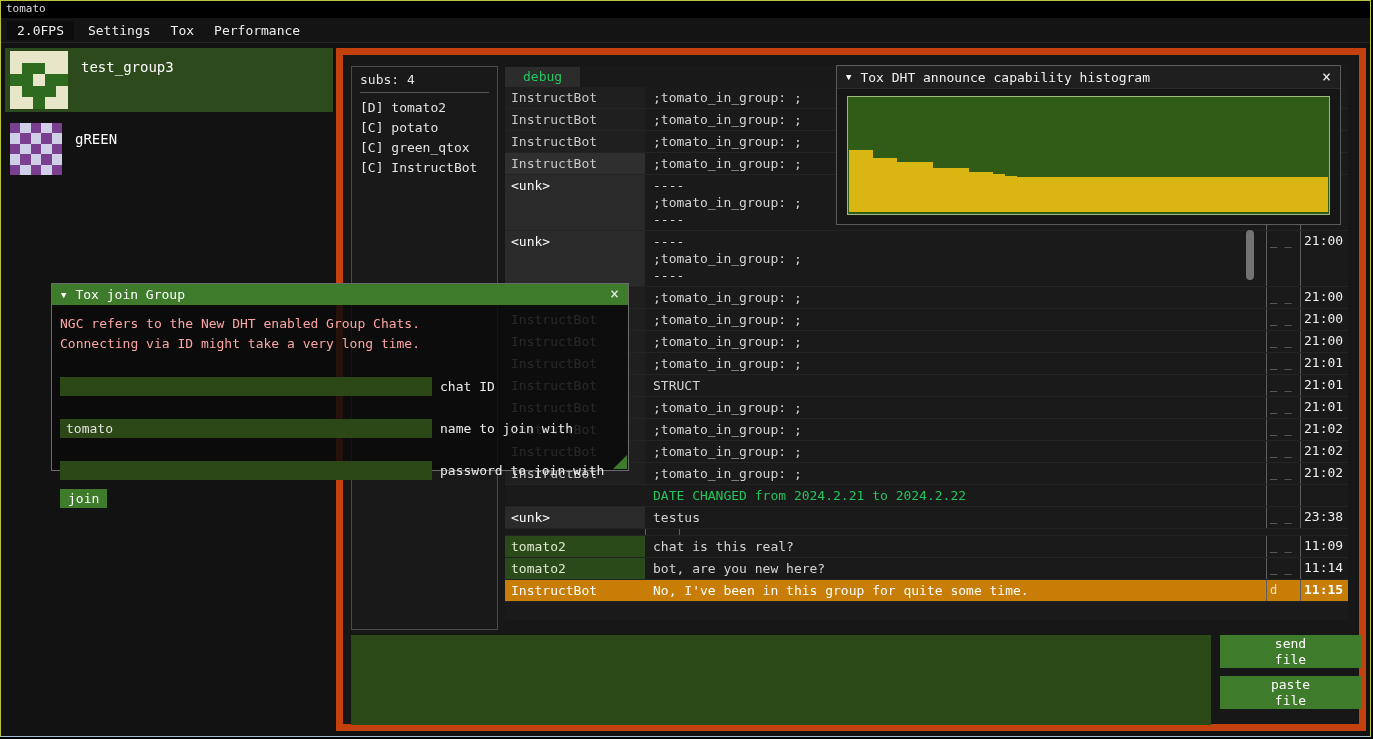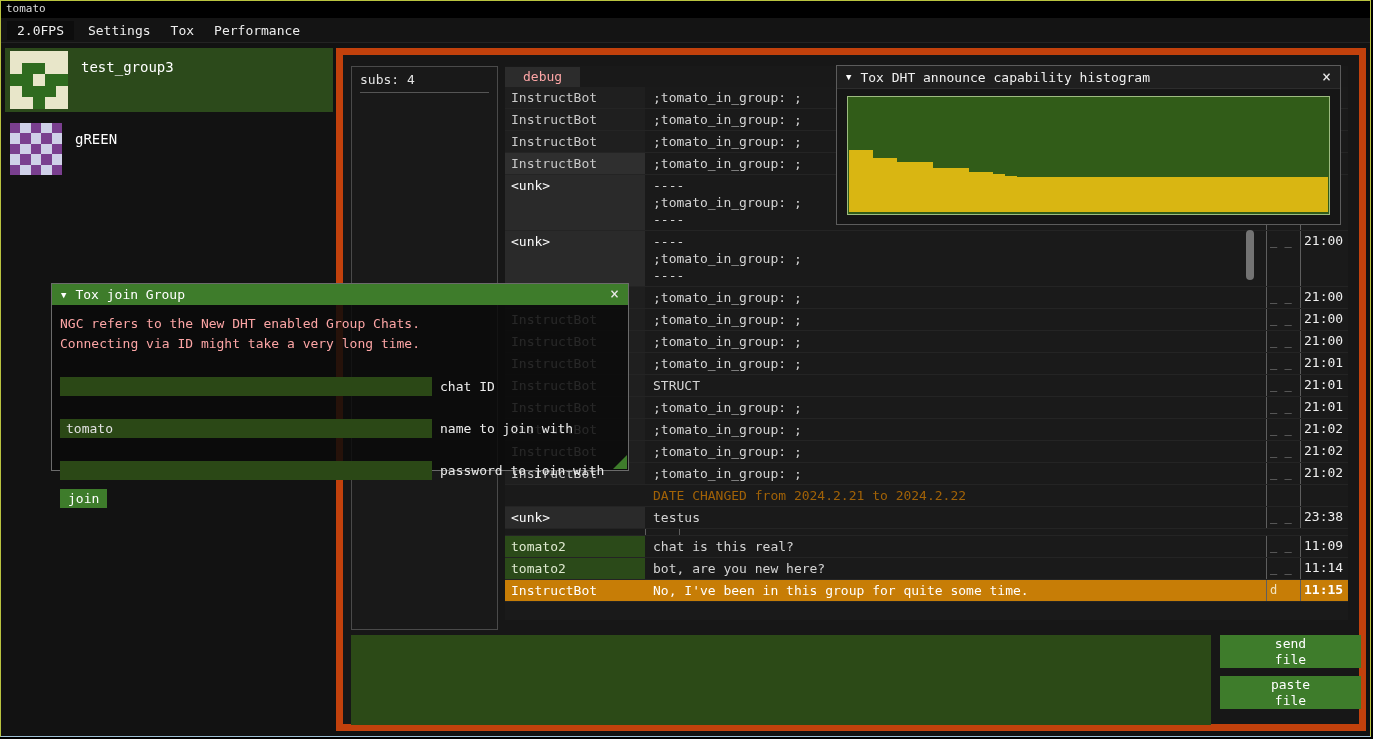--- a/index.html
+++ b/index.html
@@ -20,32 +20,32 @@
   .group-name{font-size:14px;color:#fff;padding-top:8px;}
 
   
   .main{position:absolute;left:335px;top:47px;width:1030px;height:683px;border:7px solid #c2410c;background:#171717;box-sizing:border-box;}
   .members{position:absolute;left:8px;top:11px;width:147px;height:564px;border:1px solid #4a4a4a;background:#191919;box-sizing:border-box;padding:5px 8px;font-size:13px;color:#e3e3e3;}
   .subs{padding-bottom:5px;border-bottom:1px solid #555;margin-bottom:5px;}
   .member{line-height:20px;white-space:nowrap;}
 
   .chat-col{position:absolute;left:162px;top:11px;width:843px;height:554px;}
   .tabbar{height:21px;border-bottom:1px solid #3a3a3a;background:#191919;}
-  .tab{display:inline-block;box-sizing:border-box;height:21px;padding:2px 18px;background:#2c2c2c;color:#fca5a5;font-size:13px;}
+  .tab{display:inline-block;box-sizing:border-box;height:21px;padding:2px 18px;background:#2c2c2c;color:#22c55e;font-size:13px;}
   .messages{position:absolute;left:0;top:21px;width:843px;height:533px;background:#1a1a1a;overflow:hidden;}
   .mrow{display:flex;align-items:stretch;border-bottom:1px solid #242424;background:#1a1a1a;}
   .c-name{flex:none;width:140px;padding:2px 6px;font-size:13px;line-height:17px;color:#c9c9c9;background:#1f1f1f;box-sizing:border-box;white-space:nowrap;overflow:hidden;}
   .c-msg{flex:1;padding:2px 8px;font-size:13px;line-height:17px;color:#d4d4d4;white-space:nowrap;overflow:hidden;}
   .c-flags{flex:none;width:34px;border-left:1px solid #5e5e5e;color:#8e8e8e;font-size:12px;padding:3px 3px;box-sizing:border-box;}
   .c-time{flex:none;width:48px;border-left:1px solid #5e5e5e;color:#efefef;font-size:13px;padding:2px 3px;box-sizing:border-box;}
   .kind-unk .c-name{background:#2a2a2a;color:#fafafa;}
   .name-hl .c-name{background:#2f2f2f;}
   .kind-self .c-name{background:#2b4a19;color:#dfe9d0;}
   .kind-system .c-name{background:transparent;}
-  .kind-system .c-msg{color:#a16207;}
+  .kind-system .c-msg{color:#22c55e;}
   .kind-highlight .c-name,.kind-highlight .c-msg,.kind-highlight .c-flags,.kind-highlight .c-time{background:#c77d06;color:#fff;}
   .kind-highlight .c-flags{color:#f3e3c0;}
   .kind-highlight .c-time{font-weight:bold;}
   .scroll-thumb{position:absolute;right:94px;top:143px;width:8px;height:50px;background:#737373;border-radius:4px;z-index:5;}
 
   .composer{position:absolute;left:8px;top:580px;width:860px;height:90px;background:#2c4a17;}
   .btn{position:absolute;left:877px;width:141px;height:33px;background:#3e7c2b;border:none;color:#fff;font-family:"DejaVu Sans Mono",monospace;font-size:13px;line-height:16px;white-space:pre-line;text-align:center;cursor:pointer;}
   .btn.send{top:580px;}
   .btn.paste{top:621px;}
 
@@ -142,20 +142,26 @@
           <div style="background: rgb(207, 208, 232);"></div>
           <div style="background: rgb(122, 63, 143);"></div>
         </div>
         <div class="group-name">gREEN</div>
       </div>
     </div>
 
   <div class="main">
     <div class="members">
       <div class="subs">subs: 4</div>
+      <div id="members-list">
+          <div class="member">[D] tomato2</div>
+          <div class="member">[C] potato</div>
+          <div class="member">[C] green_qtox</div>
+          <div class="member">[C] InstructBot</div>
+        </div>
     </div>
 
     <div class="chat-col">
       <div class="tabbar">
         <span class="tab">debug</span>
       </div>
       <div class="messages" id="messages">
         <div class="scroll-thumb"></div>
       <div class="mrow kind-bot">
             <div class="c-name">InstructBot</div>

